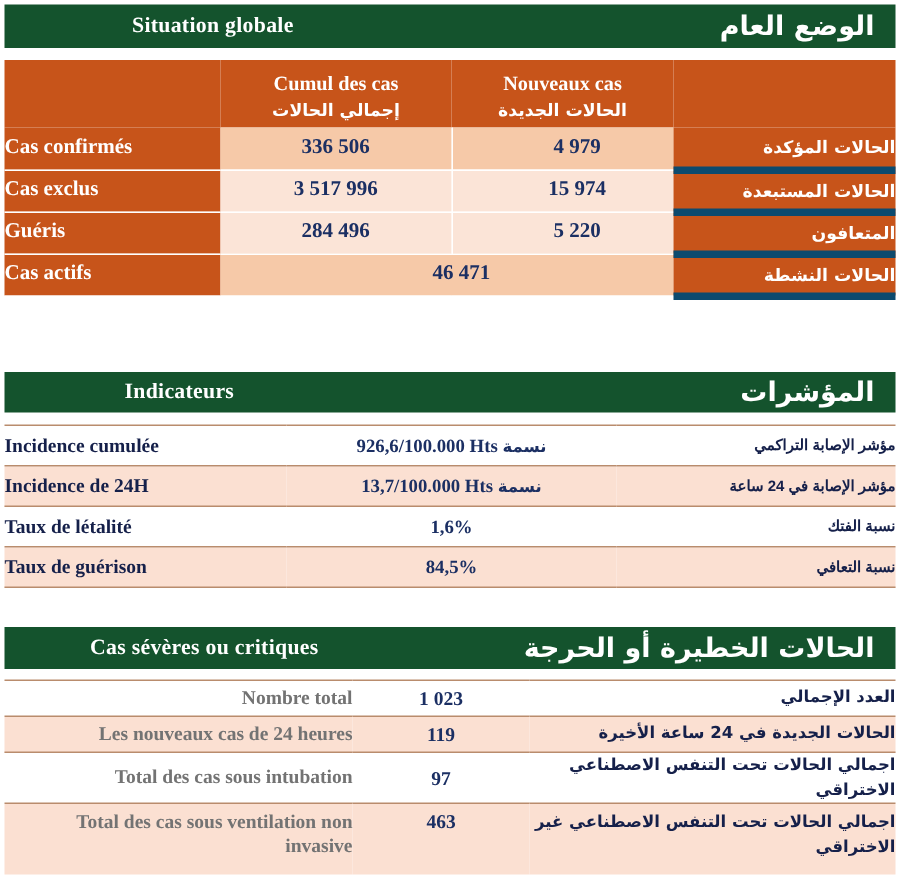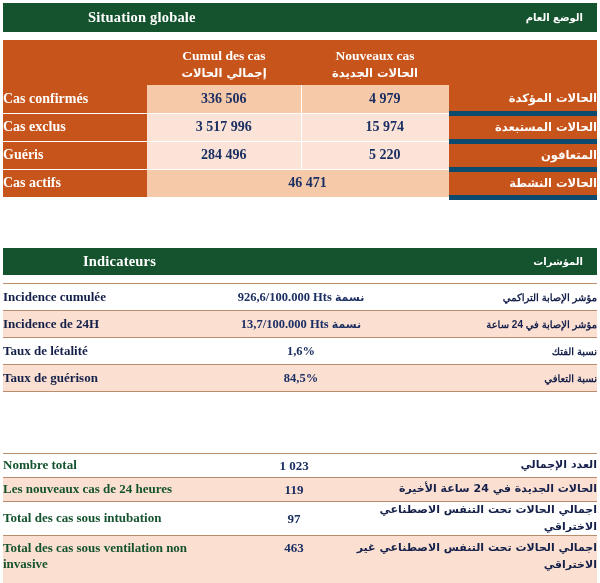--- a/index.html
+++ b/index.html
@@ -30,21 +30,21 @@
     align-items: center;
     box-sizing: border-box;
     position: relative;
   }
   .bar .bar-fr {
     font-size: 14.5px;
     letter-spacing: .2px;
     position: absolute;
   }
   .bar .bar-ar {
-    font-size: 10px;
+    font-size: 18px;
     font-family: "DejaVu Sans", sans-serif;
     direction: rtl;
     position: absolute;
     right: 14px;
   }
 
   
   .sec1 { position: absolute; left: 3px; top: 3px; width: 594px; }
   .sec1 .bar { height: 29px; width: 594px; }
   .sec1 .bar .bar-fr { left: 85px; }
@@ -178,25 +178,26 @@
   }
   .tbl3 td {
     padding: 0;
     height: 23px;
     vertical-align: middle;
     border-top: 1px solid #b98c6d;
     border-bottom: 1px solid #b98c6d;
   }
   .tbl3 tr.tall td { height: 44px; vertical-align: top; padding-top: 4px; }
   .sev-fr {
-    color: #14532d;
+    color: #737373;
     font-weight: bold;
     font-size: 13px;
     padding-left: 7px;
     line-height: 1.25;
+    text-align: right;
   }
   .sev-val {
     color: #1b2f63;
     font-weight: bold;
     font-size: 13px;
     text-align: center;
   }
   .sev-ar {
     color: #15204a;
     font-weight: bold;
@@ -296,20 +297,26 @@
       <td class="ind-ar">نسبة الفتك</td>
     </tr>
     <tr class="row-peach">
       <td class="ind-fr">Taux de guérison</td>
       <td class="ind-val">84,5%</td>
       <td class="ind-ar">نسبة التعافي</td>
     </tr>
   </tbody>
     </table>
 
+  <div class="sec3">
+    <div class="bar">
+      <span class="bar-fr">Cas sévères ou critiques</span>
+      <span class="bar-ar">الحالات الخطيرة أو الحرجة</span>
+    </div>
+  </div>
 
   <table class="tbl3">
     <tbody>
         <tr class="row-white">
       <td class="sev-fr" style="width:232px">Nombre total</td>
       <td class="sev-val" style="width:118px">1 023</td>
       <td class="sev-ar" style="width:244px">العدد الإجمالي</td>
     </tr>
     <tr class="row-peach">
       <td class="sev-fr">Les nouveaux cas de 24 heures</td>

